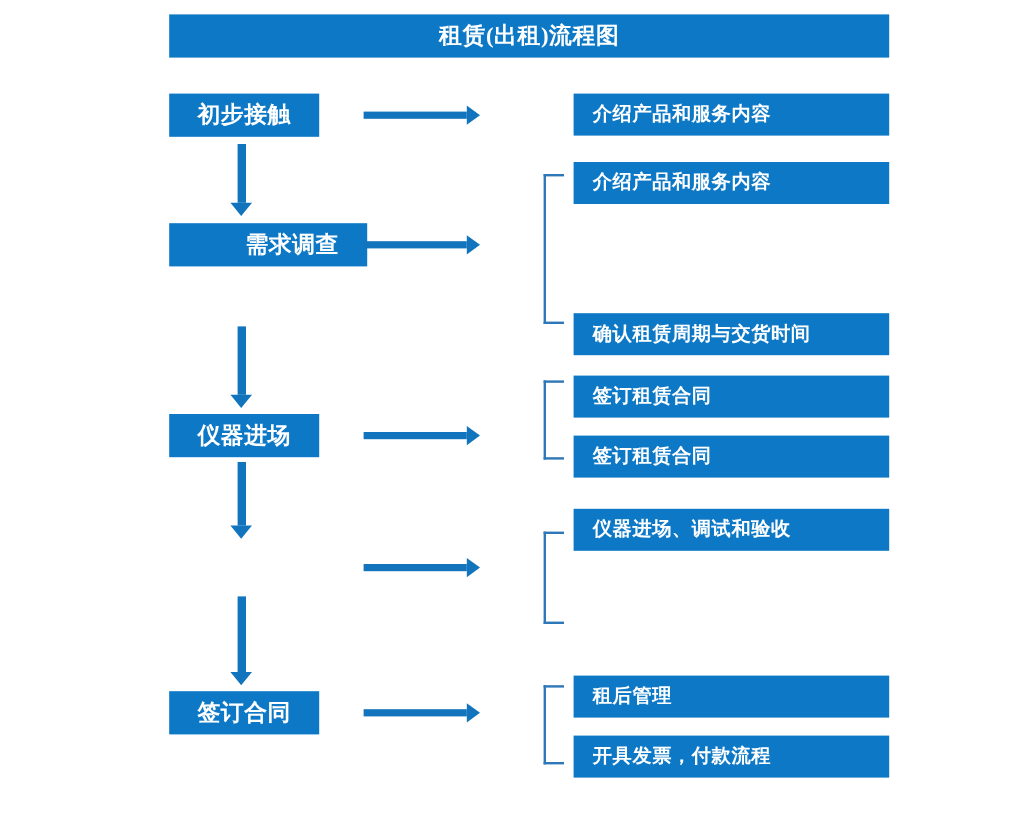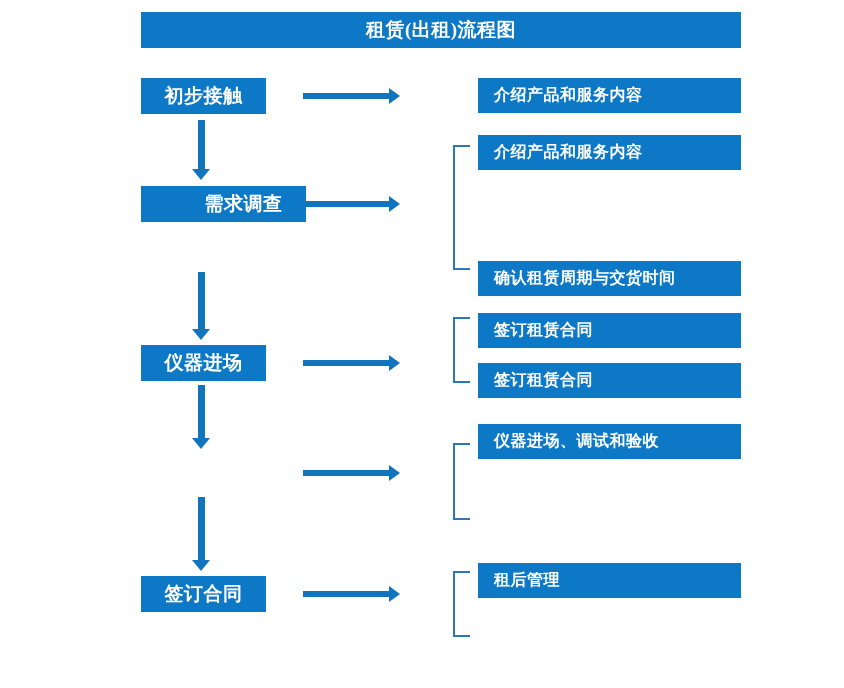--- a/index.html
+++ b/index.html
@@ -160,14 +160,15 @@
 
   <div class="h-arrow" style="left:265px;top:586px;width:97px;">
     <div class="shaft" style="width:86px;"></div>
     <div class="head" style="left:86px;"></div>
   </div>
 
   <div class="bracket" style="left:415px;top:571px;height:66px;"></div>
 
   <div class="detail-box" style="top:563px;">租后管理</div>
 
+  <div class="detail-box" style="top:613px;">开具发票，付款流程</div>
 
 </div>
 
 </body></html>

